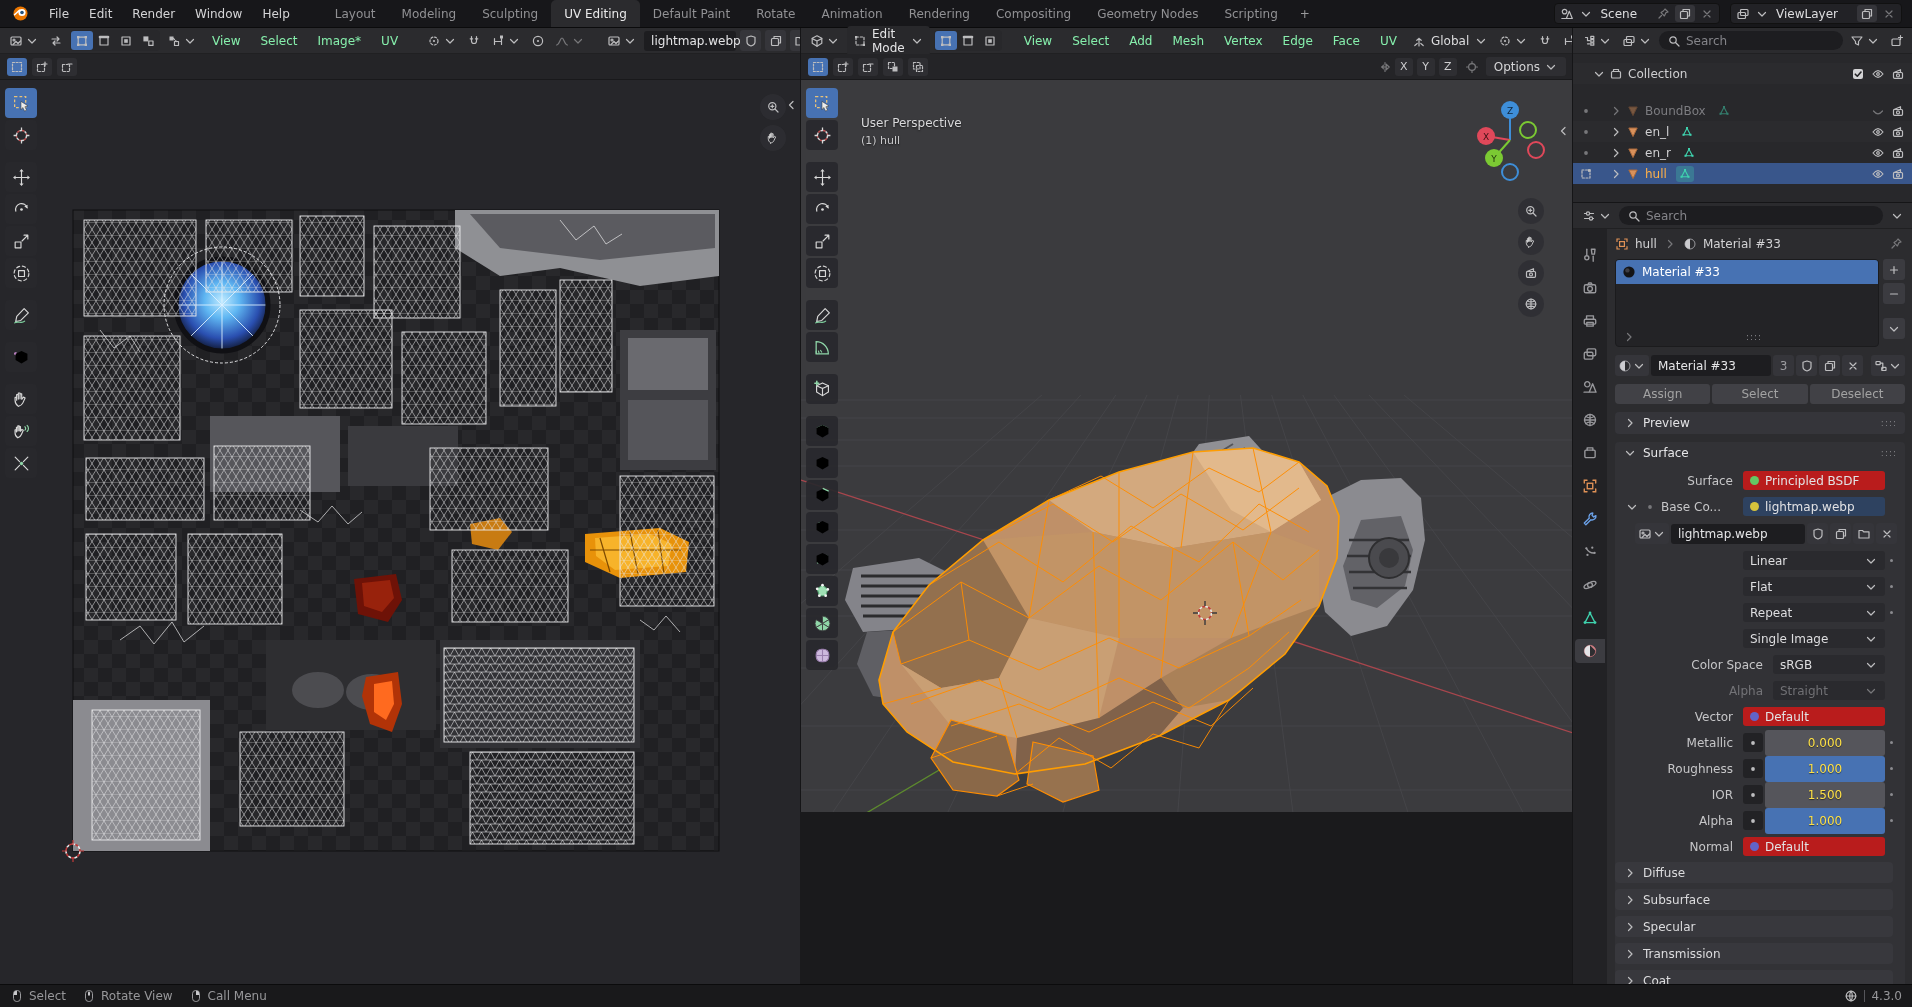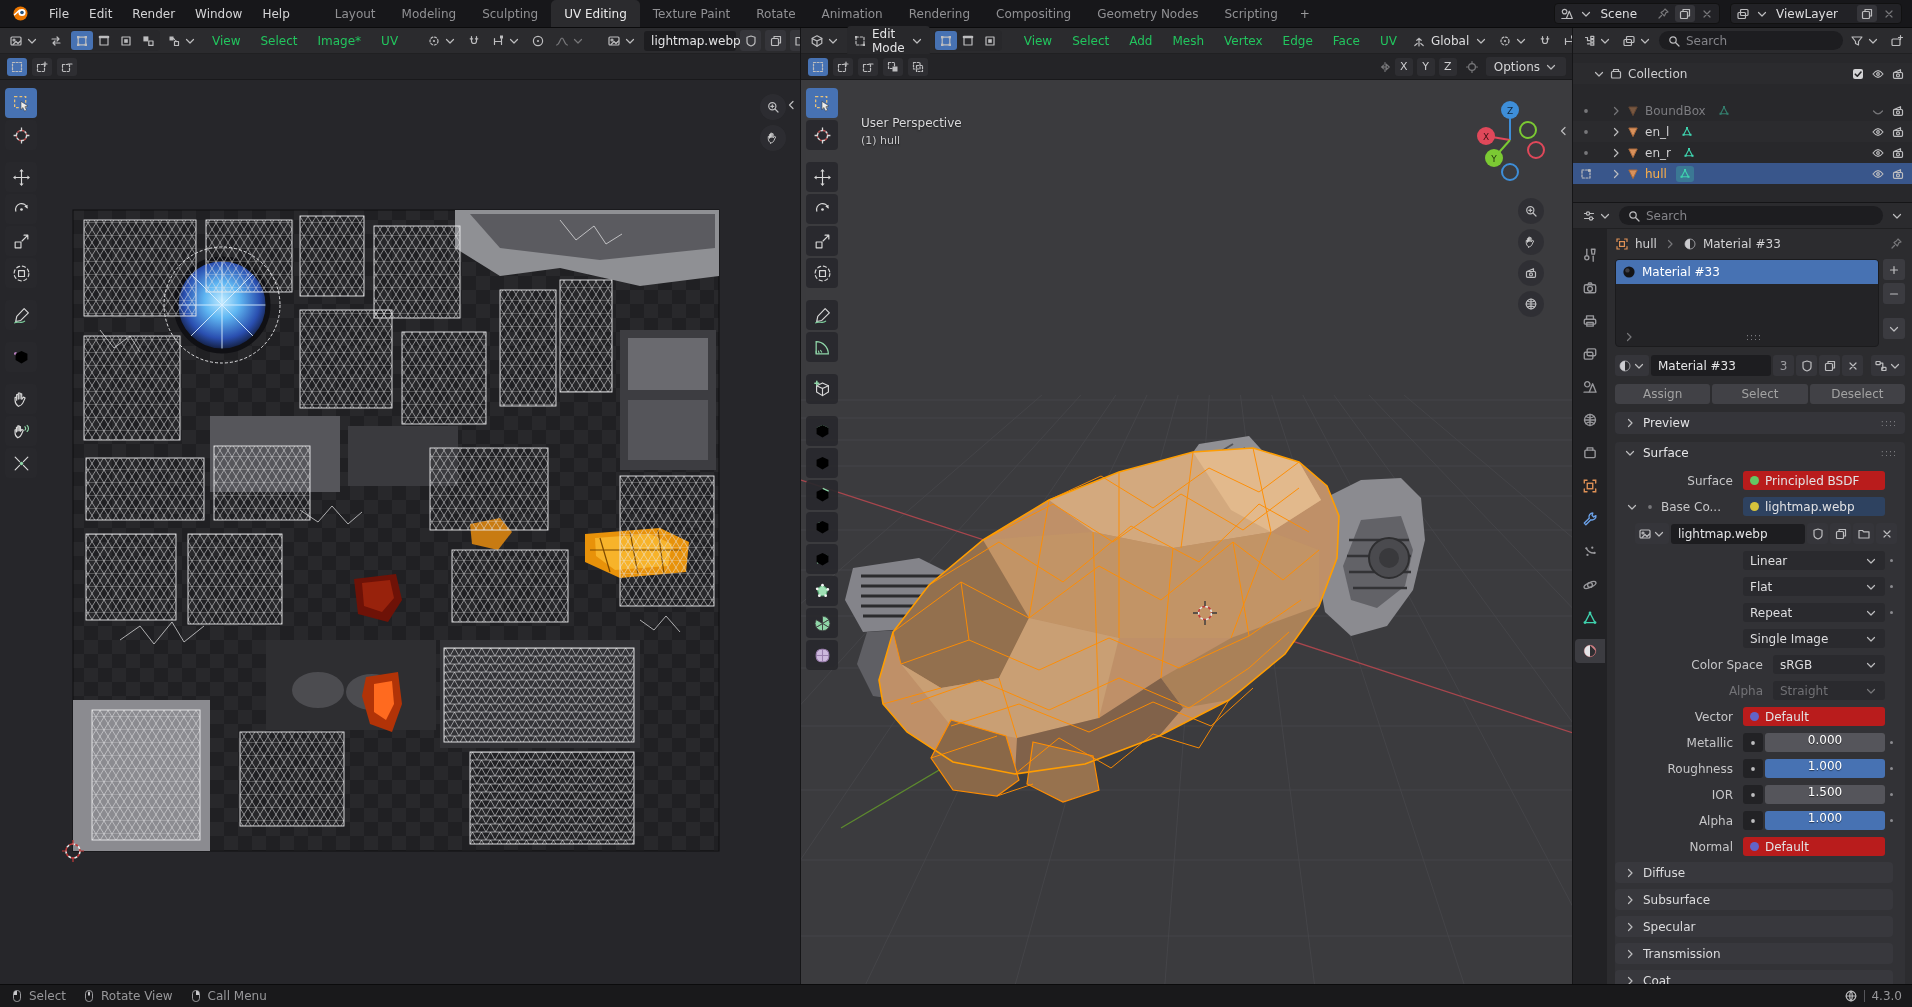--- a/index.html
+++ b/index.html
@@ -16,33 +16,33 @@
   .tabs{display:flex;margin-left:22px}
   .tab{display:flex;align-items:center;padding:0 13px;color:#919194}
   .tab.active{background:#2b2b2e;color:#e9e9ea;border-radius:5px 5px 0 0}
   .tab.newtab{color:#9a9a9c;padding:0 9px}
   .topbar-right{margin-left:auto;display:flex;align-items:center;gap:10px;padding-right:10px}
   .idwidget{display:flex;align-items:center;gap:5px;background:#222226;border:1px solid #111;border-radius:4px;height:21px;padding:0 5px;color:#dedee0}
   .minibtn{display:flex;align-items:center;justify-content:center;width:20px;height:17px;background:#35353a;border-radius:3px}
   
   .ed-header{position:absolute;height:26px;background:#2b2b2e;border-bottom:1px solid #202022;display:flex;align-items:center;padding:0 6px;gap:4px}
   .ed-tools{position:absolute;height:26px;background:#242427;border-bottom:1px solid #19191b;display:flex;align-items:center;padding:0 7px;gap:4px}
-  .hmenu{padding:3px 8px;color:#22c55e;border-radius:3px}
+  .hmenu{padding:3px 8px;color:#86efac;border-radius:3px}
   .wbtn{display:flex;align-items:center;gap:2px;background:transparent;border-radius:3px;padding:2px 3px}
   .group{display:flex;align-items:center;background:#28282b;border-radius:4px;padding:1px}
   .gbtn{display:flex;align-items:center;justify-content:center;width:22px;height:19px;border-radius:3px;color:#c2c2c4}
   .gbtn.on{background:#4772b3;color:#fff}
   .field{display:flex;align-items:center;background: #1d1d20;border-radius:3px;height:20px;padding:0 7px;color:#e4e4e6}
   .tsbtn{display:flex;align-items:center;justify-content:center;width:20px;height:18px;background:#2e2e32;border-radius:3px;margin-right:1px;color:#bdbdbf}
   .tsbtn.on{background:#4772b3;color:#fff}
   .xyz{width:18px;height:18px;display:flex;align-items:center;justify-content:center;background:#2e2e32;border-radius:3px;color:#cfcfd1;margin-right:1px;font-size:11px}
   .optbtn{display:flex;align-items:center;gap:4px;background:#2e2e32;border-radius:3px;height:19px;padding:0 8px;color:#d5d5d7}
   
   #uv-editor{position:absolute;left:0;top:28px;width:800px;height:956px;background:#26262a}
-  #viewport{position:absolute;left:800px;top:28px;width:772px;height:956px;background:#3b3b3e;border-left:1px solid #151517}
+  #viewport{position:absolute;left:800px;top:28px;width:772px;height:784px;background:#3b3b3e;border-left:1px solid #151517}
   #rightcol{position:absolute;left:1572px;top:28px;width:340px;height:956px;background:#28282b;border-left:1px solid #151517}
   .canvas{position:absolute;left:0;top:52px;right:0;bottom:0;overflow:hidden}
   
   .toolbar{position:absolute;left:5px;top:8px;width:34px;display:flex;flex-direction:column;gap:2px;z-index:5}
   .tool{width:32px;height:30px;border-radius:4px;background:rgba(40,40,44,.92);display:flex;align-items:center;justify-content:center}
   .tool.on{background:#4772b3}
   .tool .ic{width:19px;height:19px}
   .tool-gap{height:8px}
   .sideround{position:absolute;display:flex;flex-direction:column;gap:5px;z-index:6}
   .rbtn{width:26px;height:26px;border-radius:50%;background:rgba(46,46,50,.85);display:flex;align-items:center;justify-content:center}
@@ -91,21 +91,21 @@
   #surfpanel .phead{display:flex;align-items:center;gap:6px;height:22px;padding:0 8px;color:#e6e6e8}
   .prow{display:flex;align-items:center;height:19px;margin:7px 8px 0 8px}
   .plabel{width:120px;text-align:right;padding-right:10px;color:#c6c6c8;white-space:nowrap;overflow:hidden}
   .plabel.dim{color:#737377}
   .linkbtn{flex:1;display:flex;align-items:center;gap:6px;background:#b91c1c;border-radius:3px;height:19px;padding:0 7px;color:#e2e2e4}
   .linkbtn.navy{background:#2e4260}
   .sockdot{width:9px;height:9px;border-radius:50%;flex:none}
   .dd{flex:1;display:flex;align-items:center;background:#2a2a2e;border-radius:3px;height:19px;padding:0 7px;color:#dedee0;gap:4px}
   .dd .ic{margin-left:auto}
   .dd.dis{color:#707074}
-  .slider{flex:1;position:relative;height:19px;border-radius:3px;background:#55555b;overflow:hidden;display:flex;justify-content:center;color:#ffffff;text-shadow:0 1px 1px rgba(0,0,0,.5)}
+  .slider{flex:1;position:relative;height:26px;border-radius:3px;background:#55555b;overflow:hidden;display:flex;align-items:center;justify-content:center;color:#fde047;text-shadow:0 1px 1px rgba(0,0,0,.5)}
   .slider.blue{background:#4772b3}
   .sockbtn{width:20px;height:19px;background:#222225;border-radius:3px;margin-right:2px;display:flex;align-items:center;justify-content:center;flex:none}
   .deco{width:12px;display:flex;justify-content:center;color:#8a8a8e;flex:none}
   .deco::after{content:"";width:3px;height:3px;border-radius:50%;background:#8a8a8e}
   .deco.empty::after{background:transparent}
   .subsec{display:flex;align-items:center;gap:6px;height:21px;background:#38383d;border-radius:4px;margin:6px 12px 0 0;padding:0 8px;color:#dcdcde}
   .indent-img{display:flex;align-items:center;gap:2px;margin:7px 8px 0 20px}
   .indent-img .field{flex:1;height:20px}
   
   #statusbar{position:absolute;left:0;top:984px;width:1912px;height:23px;background:#19191b;border-top:1px solid #0b0b0c;display:flex;align-items:center;padding:0 10px;color:#97979a}
@@ -130,21 +130,21 @@
     <div class="menu-item">File</div>
     <div class="menu-item">Edit</div>
     <div class="menu-item">Render</div>
     <div class="menu-item">Window</div>
     <div class="menu-item">Help</div>
     <div class="tabs">
       <div class="tab">Layout</div>
       <div class="tab">Modeling</div>
       <div class="tab">Sculpting</div>
       <div class="tab active">UV Editing</div>
-      <div class="tab">Texture Paint</div>
+      <div class="tab">Default Paint</div>
       <div class="tab">Rotate</div>
       <div class="tab">Animation</div>
       <div class="tab">Rendering</div>
       <div class="tab">Compositing</div>
       <div class="tab">Geometry Nodes</div>
       <div class="tab">Scripting</div>
       <div class="tab newtab">+</div>
     </div>
     <div class="topbar-right">
       <div class="idwidget">

